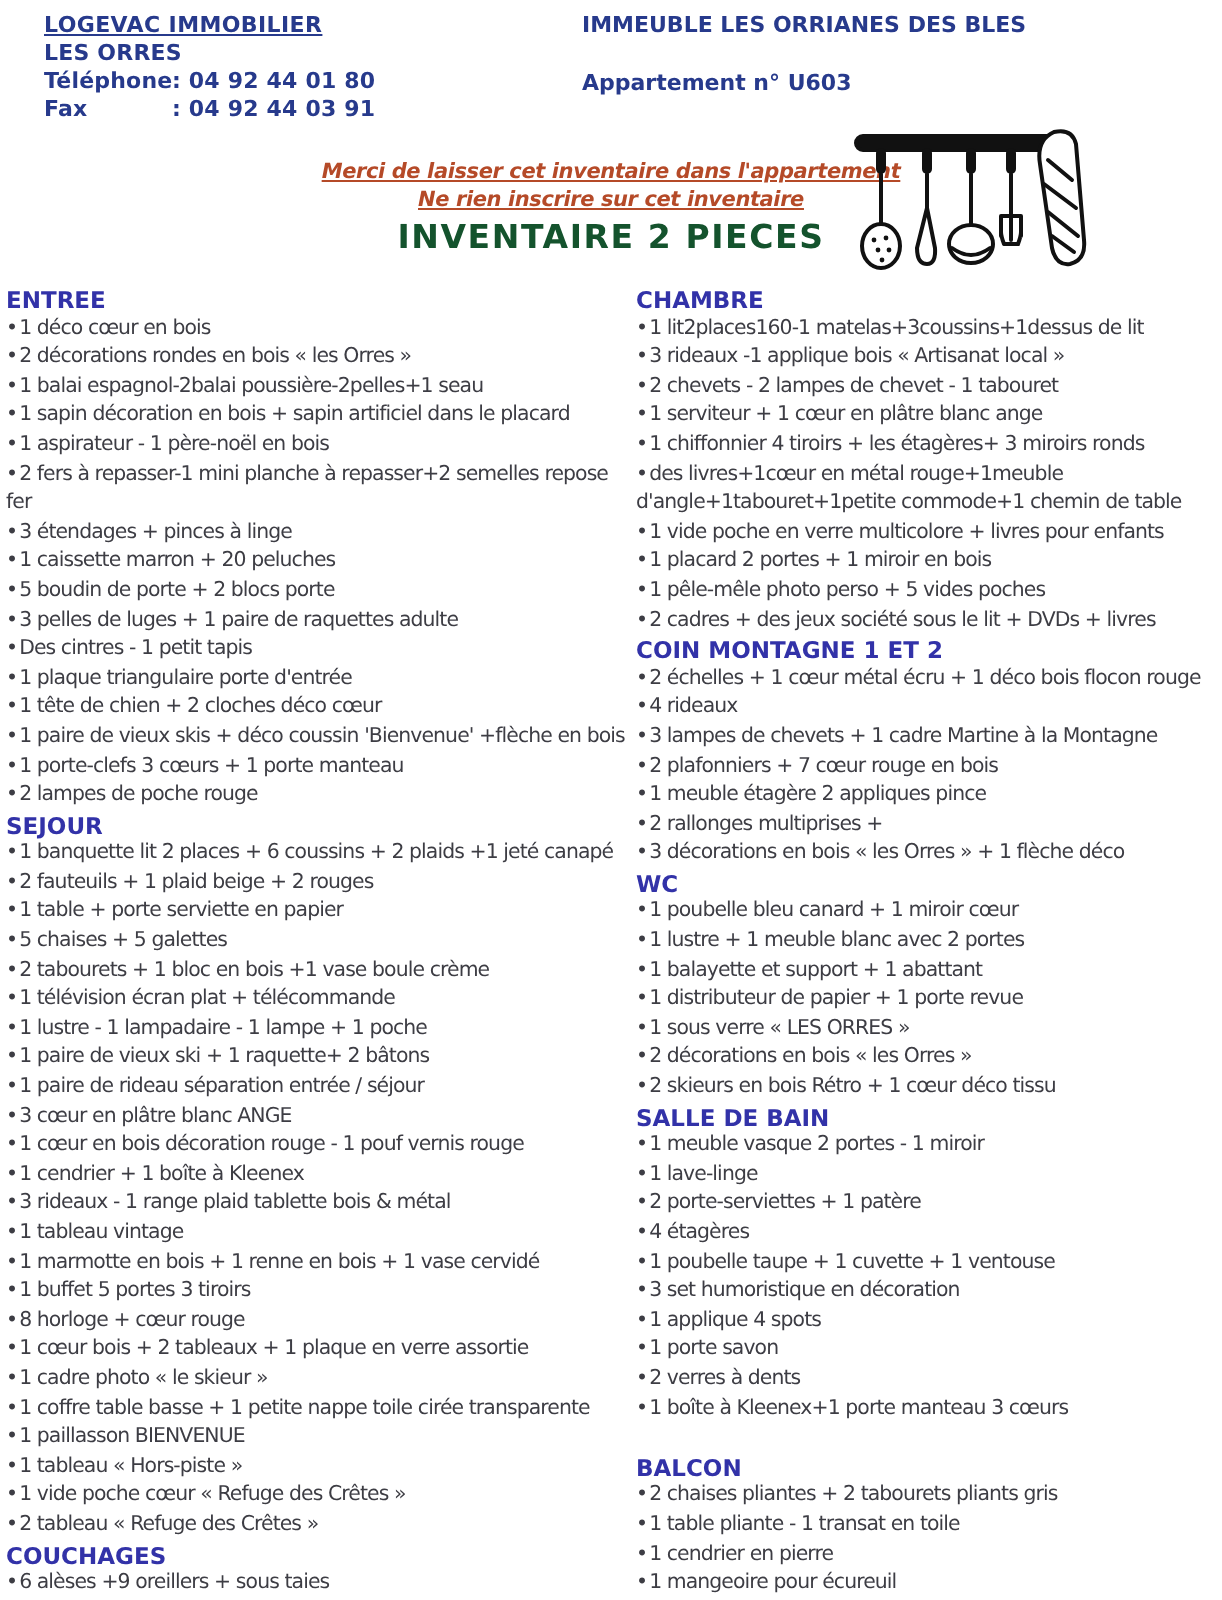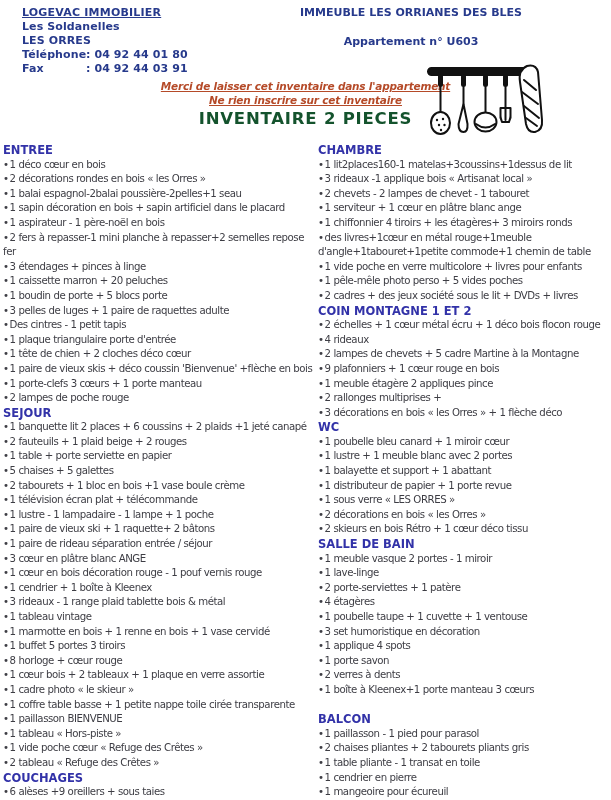--- a/index.html
+++ b/index.html
@@ -15,21 +15,20 @@
   .hdr-left{
     position:absolute;top:6px;left:22px;width:260px;
     color:#273a8c;font-size:11px;font-weight:bold;line-height:14px;
   }
   .hdr-left .company{text-decoration:underline;letter-spacing:.2px;}
   .hdr-left .line{letter-spacing:.1px;}
   .hdr-left .lbl{display:inline-block;width:64px;}
   .hdr-right{
     position:absolute;top:6px;left:291px;width:240px;
     color:#273a8c;font-size:11px;font-weight:bold;line-height:14px;
-    text-align:center;
   }
   .hdr-right .apartment{margin-top:15px;}
   
   .notice-block{
     position:absolute;top:79px;left:0;width:611px;text-align:center;
   }
   .notice{
     color:#b54a28;font-size:10.5px;font-weight:bold;font-style:italic;
     text-decoration:underline;line-height:14px;letter-spacing:-.2px;
   }
@@ -57,21 +56,20 @@
   .bullet{margin-right:1px;}
   .col-right .section:nth-of-type(5){margin-top:14.6px;}
 </style>
 </head>
 <body>
 
 <div class="page">
 
   <div class="hdr-left">
     <div class="company">LOGEVAC IMMOBILIER</div>
-    <div class="line">Les Soldanelles</div>
     <div class="line">LES ORRES</div>
     <div class="line"><span class="lbl">Téléphone</span><span>: 04 92 44 01 80</span></div>
     <div class="line"><span class="lbl">Fax</span><span>: 04 92 44 03 91</span></div>
   </div>
 
   <div class="hdr-right">
     <div>IMMEUBLE LES ORRIANES DES BLES</div>
     <div class="apartment">Appartement n° U603</div>
   </div>
 
@@ -121,21 +119,21 @@
         <div class="section">
           <div class="sec-head">ENTREE</div>
           <div class="item"><span class="bullet">•</span><span>1 déco cœur en bois</span></div>
           <div class="item"><span class="bullet">•</span><span>2 décorations rondes en bois « les Orres »</span></div>
           <div class="item"><span class="bullet">•</span><span>1 balai espagnol-2balai poussière-2pelles+1 seau</span></div>
           <div class="item"><span class="bullet">•</span><span>1 sapin décoration en bois + sapin artificiel dans le placard</span></div>
           <div class="item"><span class="bullet">•</span><span>1 aspirateur - 1 père-noël en bois</span></div>
           <div class="item"><span class="bullet">•</span><span>2 fers à repasser-1 mini planche à repasser+2 semelles repose fer</span></div>
           <div class="item"><span class="bullet">•</span><span>3 étendages + pinces à linge</span></div>
           <div class="item"><span class="bullet">•</span><span>1 caissette marron + 20 peluches</span></div>
-          <div class="item"><span class="bullet">•</span><span>1 boudin de porte + 5 blocs porte</span></div>
+          <div class="item"><span class="bullet">•</span><span>5 boudin de porte + 2 blocs porte</span></div>
           <div class="item"><span class="bullet">•</span><span>3 pelles de luges + 1 paire de raquettes adulte</span></div>
           <div class="item"><span class="bullet">•</span><span>Des cintres - 1 petit tapis</span></div>
           <div class="item"><span class="bullet">•</span><span>1 plaque triangulaire porte d'entrée</span></div>
           <div class="item"><span class="bullet">•</span><span>1 tête de chien + 2 cloches déco cœur</span></div>
           <div class="item"><span class="bullet">•</span><span>1 paire de vieux skis + déco coussin 'Bienvenue' +flèche en bois</span></div>
           <div class="item"><span class="bullet">•</span><span>1 porte-clefs 3 cœurs + 1 porte manteau</span></div>
           <div class="item"><span class="bullet">•</span><span>2 lampes de poche rouge</span></div>
         </div>
         <div class="section">
           <div class="sec-head">SEJOUR</div>
@@ -173,29 +171,30 @@
     <div class="col col-right">
         <div class="section">
           <div class="sec-head">CHAMBRE</div>
           <div class="item"><span class="bullet">•</span><span>1 lit2places160-1 matelas+3coussins+1dessus de lit</span></div>
           <div class="item"><span class="bullet">•</span><span>3 rideaux -1 applique bois « Artisanat local »</span></div>
           <div class="item"><span class="bullet">•</span><span>2 chevets - 2 lampes de chevet - 1 tabouret</span></div>
           <div class="item"><span class="bullet">•</span><span>1 serviteur + 1 cœur en plâtre blanc ange</span></div>
           <div class="item"><span class="bullet">•</span><span>1 chiffonnier 4 tiroirs + les étagères+ 3 miroirs ronds</span></div>
           <div class="item"><span class="bullet">•</span><span>des livres+1cœur en métal rouge+1meuble d'angle+1tabouret+1petite commode+1 chemin de table</span></div>
           <div class="item"><span class="bullet">•</span><span>1 vide poche en verre multicolore + livres pour enfants</span></div>
+          <div class="item"><span class="bullet">•</span><span>1 placard 2 portes + 1 miroir en bois</span></div>
           <div class="item"><span class="bullet">•</span><span>1 pêle-mêle photo perso + 5 vides poches</span></div>
           <div class="item"><span class="bullet">•</span><span>2 cadres + des jeux société sous le lit + DVDs + livres</span></div>
         </div>
         <div class="section">
           <div class="sec-head">COIN MONTAGNE 1 ET 2</div>
           <div class="item"><span class="bullet">•</span><span>2 échelles + 1 cœur métal écru + 1 déco bois flocon rouge</span></div>
           <div class="item"><span class="bullet">•</span><span>4 rideaux</span></div>
-          <div class="item"><span class="bullet">•</span><span>2 lampes de chevets + 5 cadre Martine à la Montagne</span></div>
-          <div class="item"><span class="bullet">•</span><span>9 plafonniers + 1 cœur rouge en bois</span></div>
+          <div class="item"><span class="bullet">•</span><span>3 lampes de chevets + 1 cadre Martine à la Montagne</span></div>
+          <div class="item"><span class="bullet">•</span><span>2 plafonniers + 7 cœur rouge en bois</span></div>
           <div class="item"><span class="bullet">•</span><span>1 meuble étagère 2 appliques pince</span></div>
           <div class="item"><span class="bullet">•</span><span>2 rallonges multiprises +</span></div>
           <div class="item"><span class="bullet">•</span><span>3 décorations en bois « les Orres » + 1 flèche déco</span></div>
         </div>
         <div class="section">
           <div class="sec-head">WC</div>
           <div class="item"><span class="bullet">•</span><span>1 poubelle bleu canard + 1 miroir cœur</span></div>
           <div class="item"><span class="bullet">•</span><span>1 lustre + 1 meuble blanc avec 2 portes</span></div>
           <div class="item"><span class="bullet">•</span><span>1 balayette et support + 1 abattant</span></div>
           <div class="item"><span class="bullet">•</span><span>1 distributeur de papier + 1 porte revue</span></div>
@@ -211,21 +210,20 @@
           <div class="item"><span class="bullet">•</span><span>4 étagères</span></div>
           <div class="item"><span class="bullet">•</span><span>1 poubelle taupe + 1 cuvette + 1 ventouse</span></div>
           <div class="item"><span class="bullet">•</span><span>3 set humoristique en décoration</span></div>
           <div class="item"><span class="bullet">•</span><span>1 applique 4 spots</span></div>
           <div class="item"><span class="bullet">•</span><span>1 porte savon</span></div>
           <div class="item"><span class="bullet">•</span><span>2 verres à dents</span></div>
           <div class="item"><span class="bullet">•</span><span>1 boîte à Kleenex+1 porte manteau 3 cœurs</span></div>
         </div>
         <div class="section">
           <div class="sec-head">BALCON</div>
-          <div class="item"><span class="bullet">•</span><span>1 paillasson - 1 pied pour parasol</span></div>
           <div class="item"><span class="bullet">•</span><span>2 chaises pliantes + 2 tabourets pliants gris</span></div>
           <div class="item"><span class="bullet">•</span><span>1 table pliante - 1 transat en toile</span></div>
           <div class="item"><span class="bullet">•</span><span>1 cendrier en pierre</span></div>
           <div class="item"><span class="bullet">•</span><span>1 mangeoire pour écureuil</span></div>
         </div>
       </div>
   </div>
 
 </div>
 

